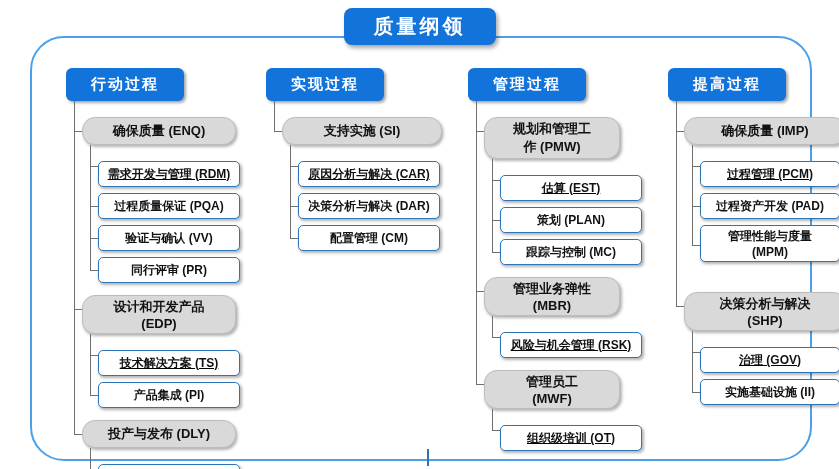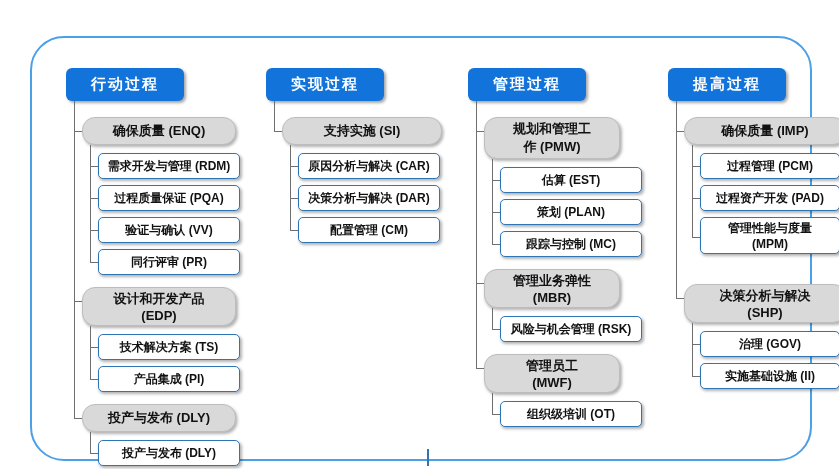--- a/index.html
+++ b/index.html
@@ -76,21 +76,21 @@
     content: ""; position: absolute;
     left: -8px; top: var(--c); width: 8px; height: 0;
     border-top: 1px solid var(--line, #6F6F6F);
   }
   ul.branch > li:last-child::before { height: var(--c); }
 
   .l2list > li { padding-top: 12px; --c: 26px; }
   .l2list > li:first-child { padding-top: 16px; --c: 30px; }
 
   .l3list > li { padding-top: 6px; --c: 19px; }
-  .l3list > li:first-child { padding-top: 8px; --c: 21px; }
+  .l3list > li:first-child { padding-top: 16px; text-decoration: underline; --c: 21px; }
   .l3list > li.multiline { --c: 26px; }
 
   .l2box {
     width: 154px; min-height: 28px;
     background: var(--gray_fill, #D9D9D9);
     border: 1px solid #bdbdbd;
     border-radius: 13px;
     display: flex; align-items: center; justify-content: center;
     font-size: 13px; font-weight: bold; color: #111111;
     text-align: center; padding: 2px 22px;
@@ -244,14 +244,15 @@
                 </li>
                 <li>
                   <div class="l3box">实施基础设施 (II)</div>
                 </li>
               </ul>
             </li>
           </ul>
         </div>
       </div>
   </div>
+  <div class="diagram-title">质量纲领</div>
   <div class="tick"></div>
 </div>
 
 </body></html>

